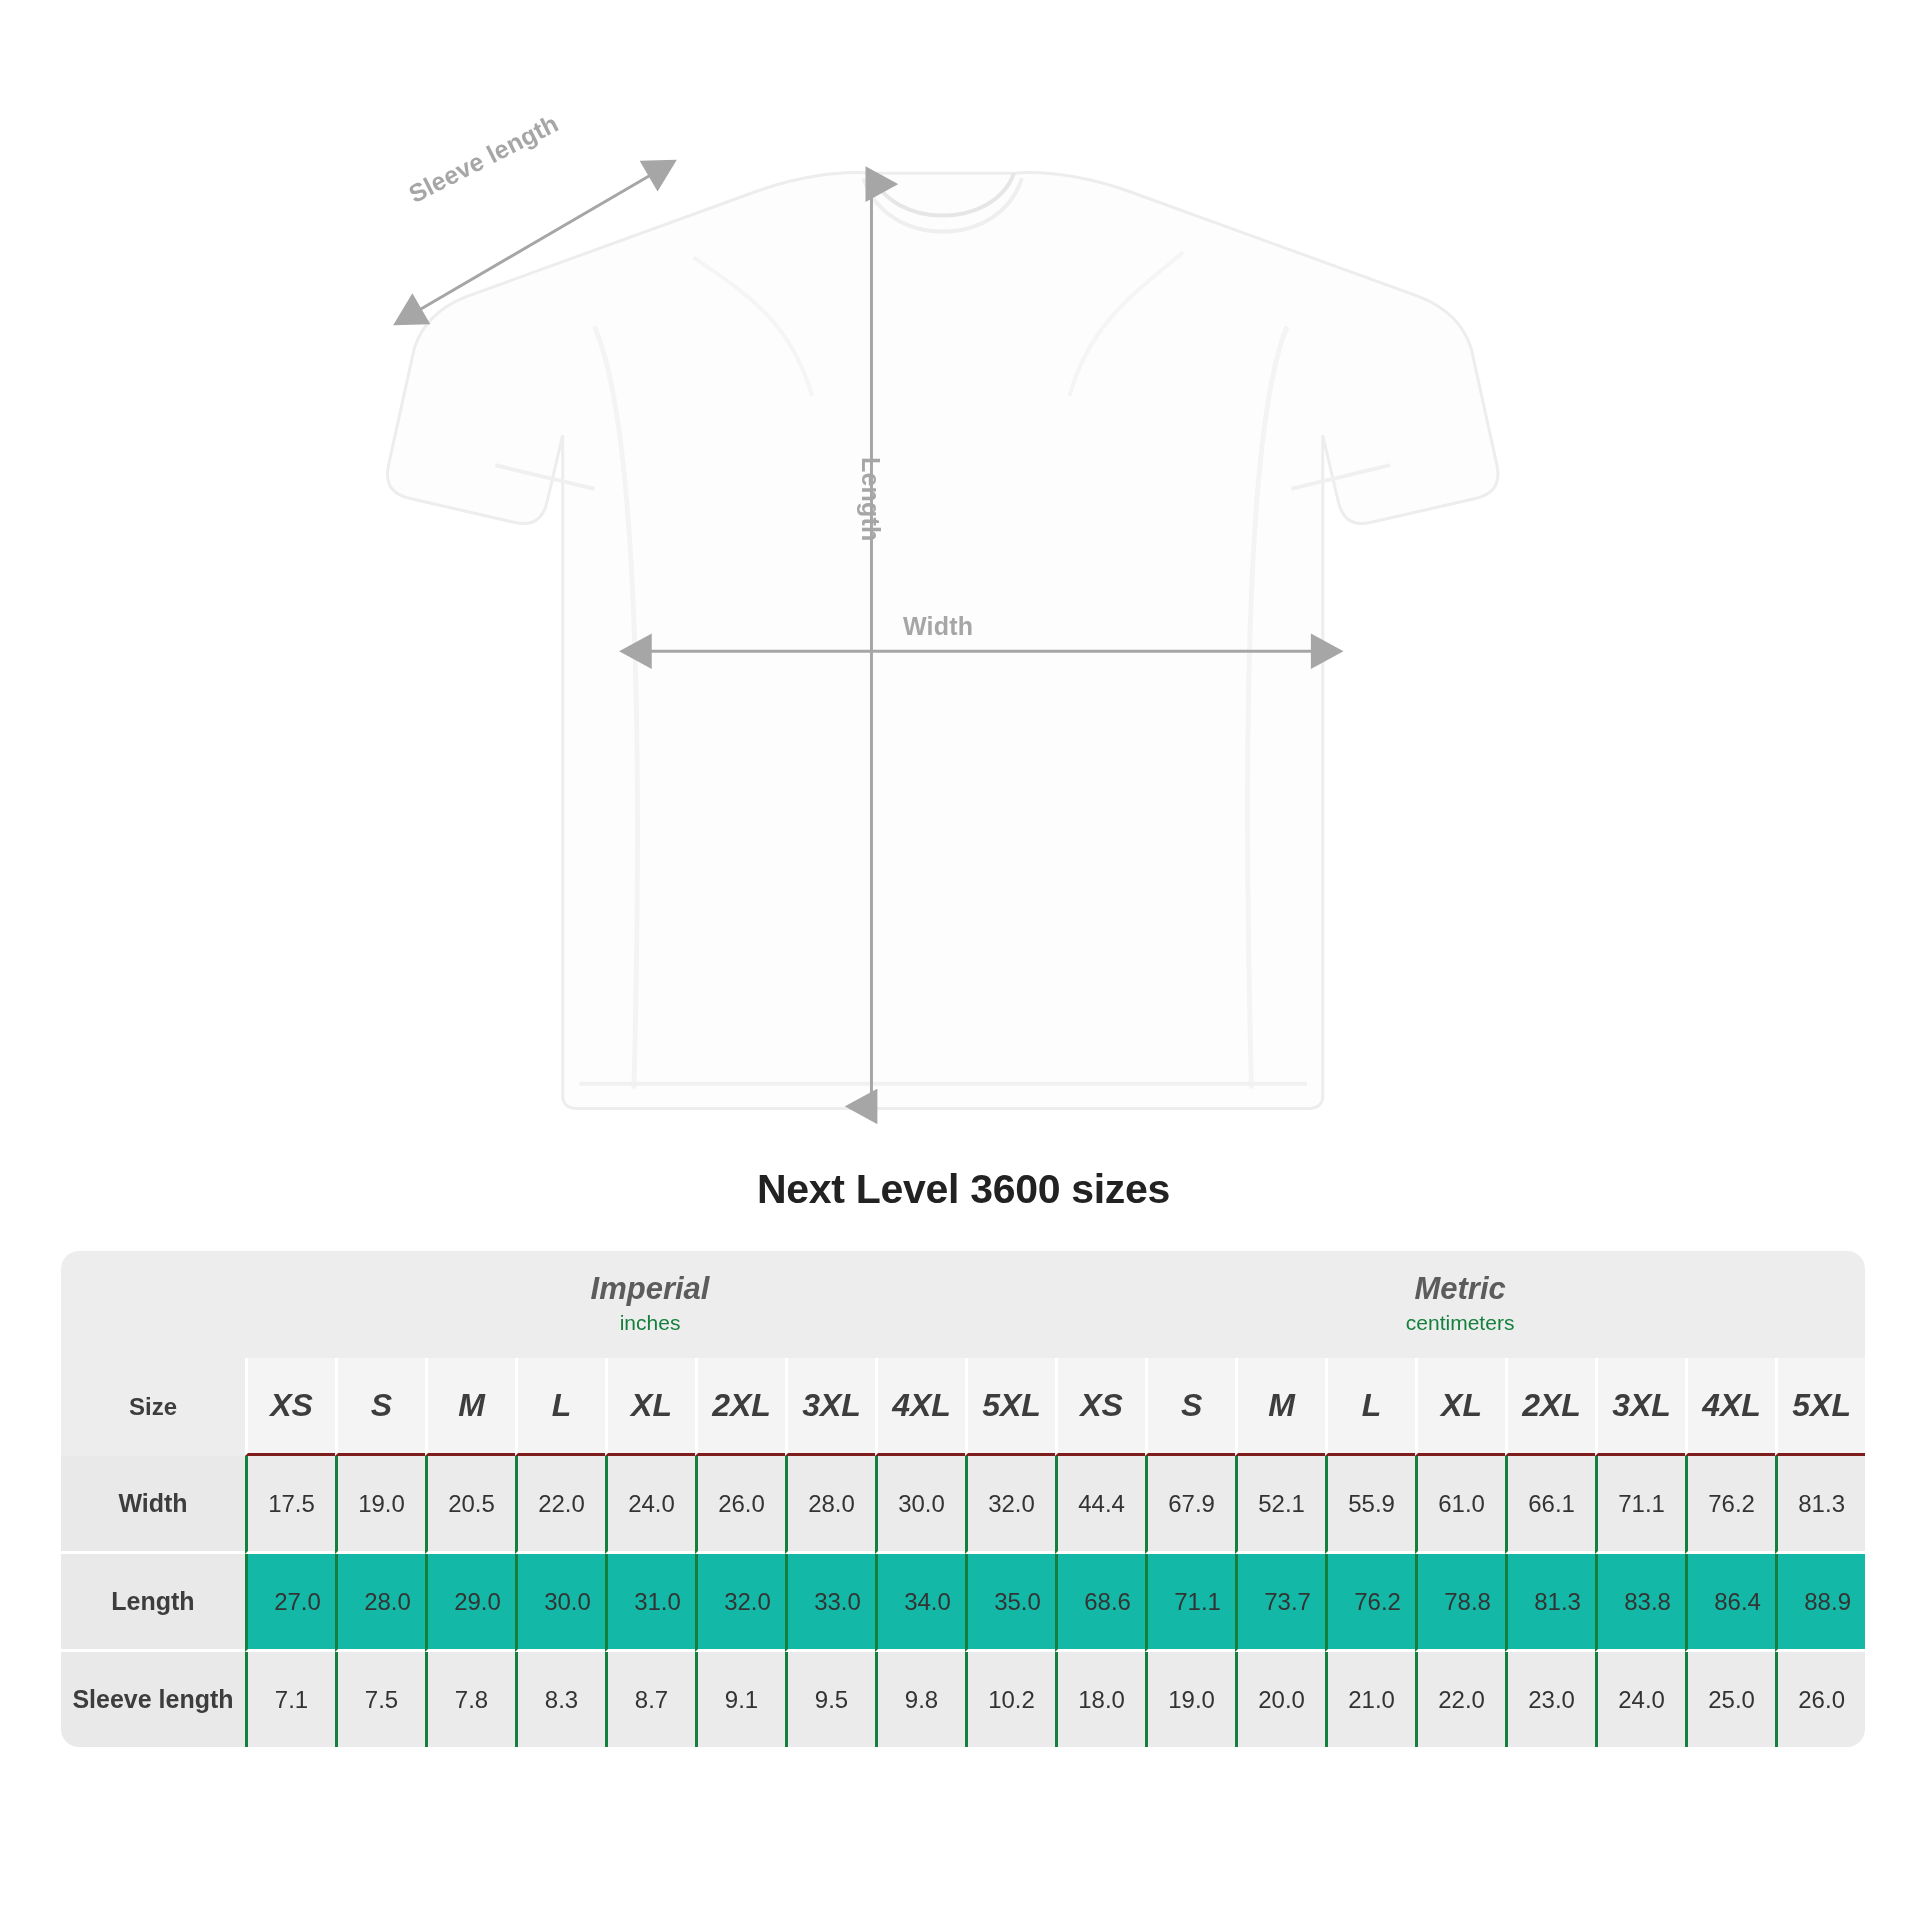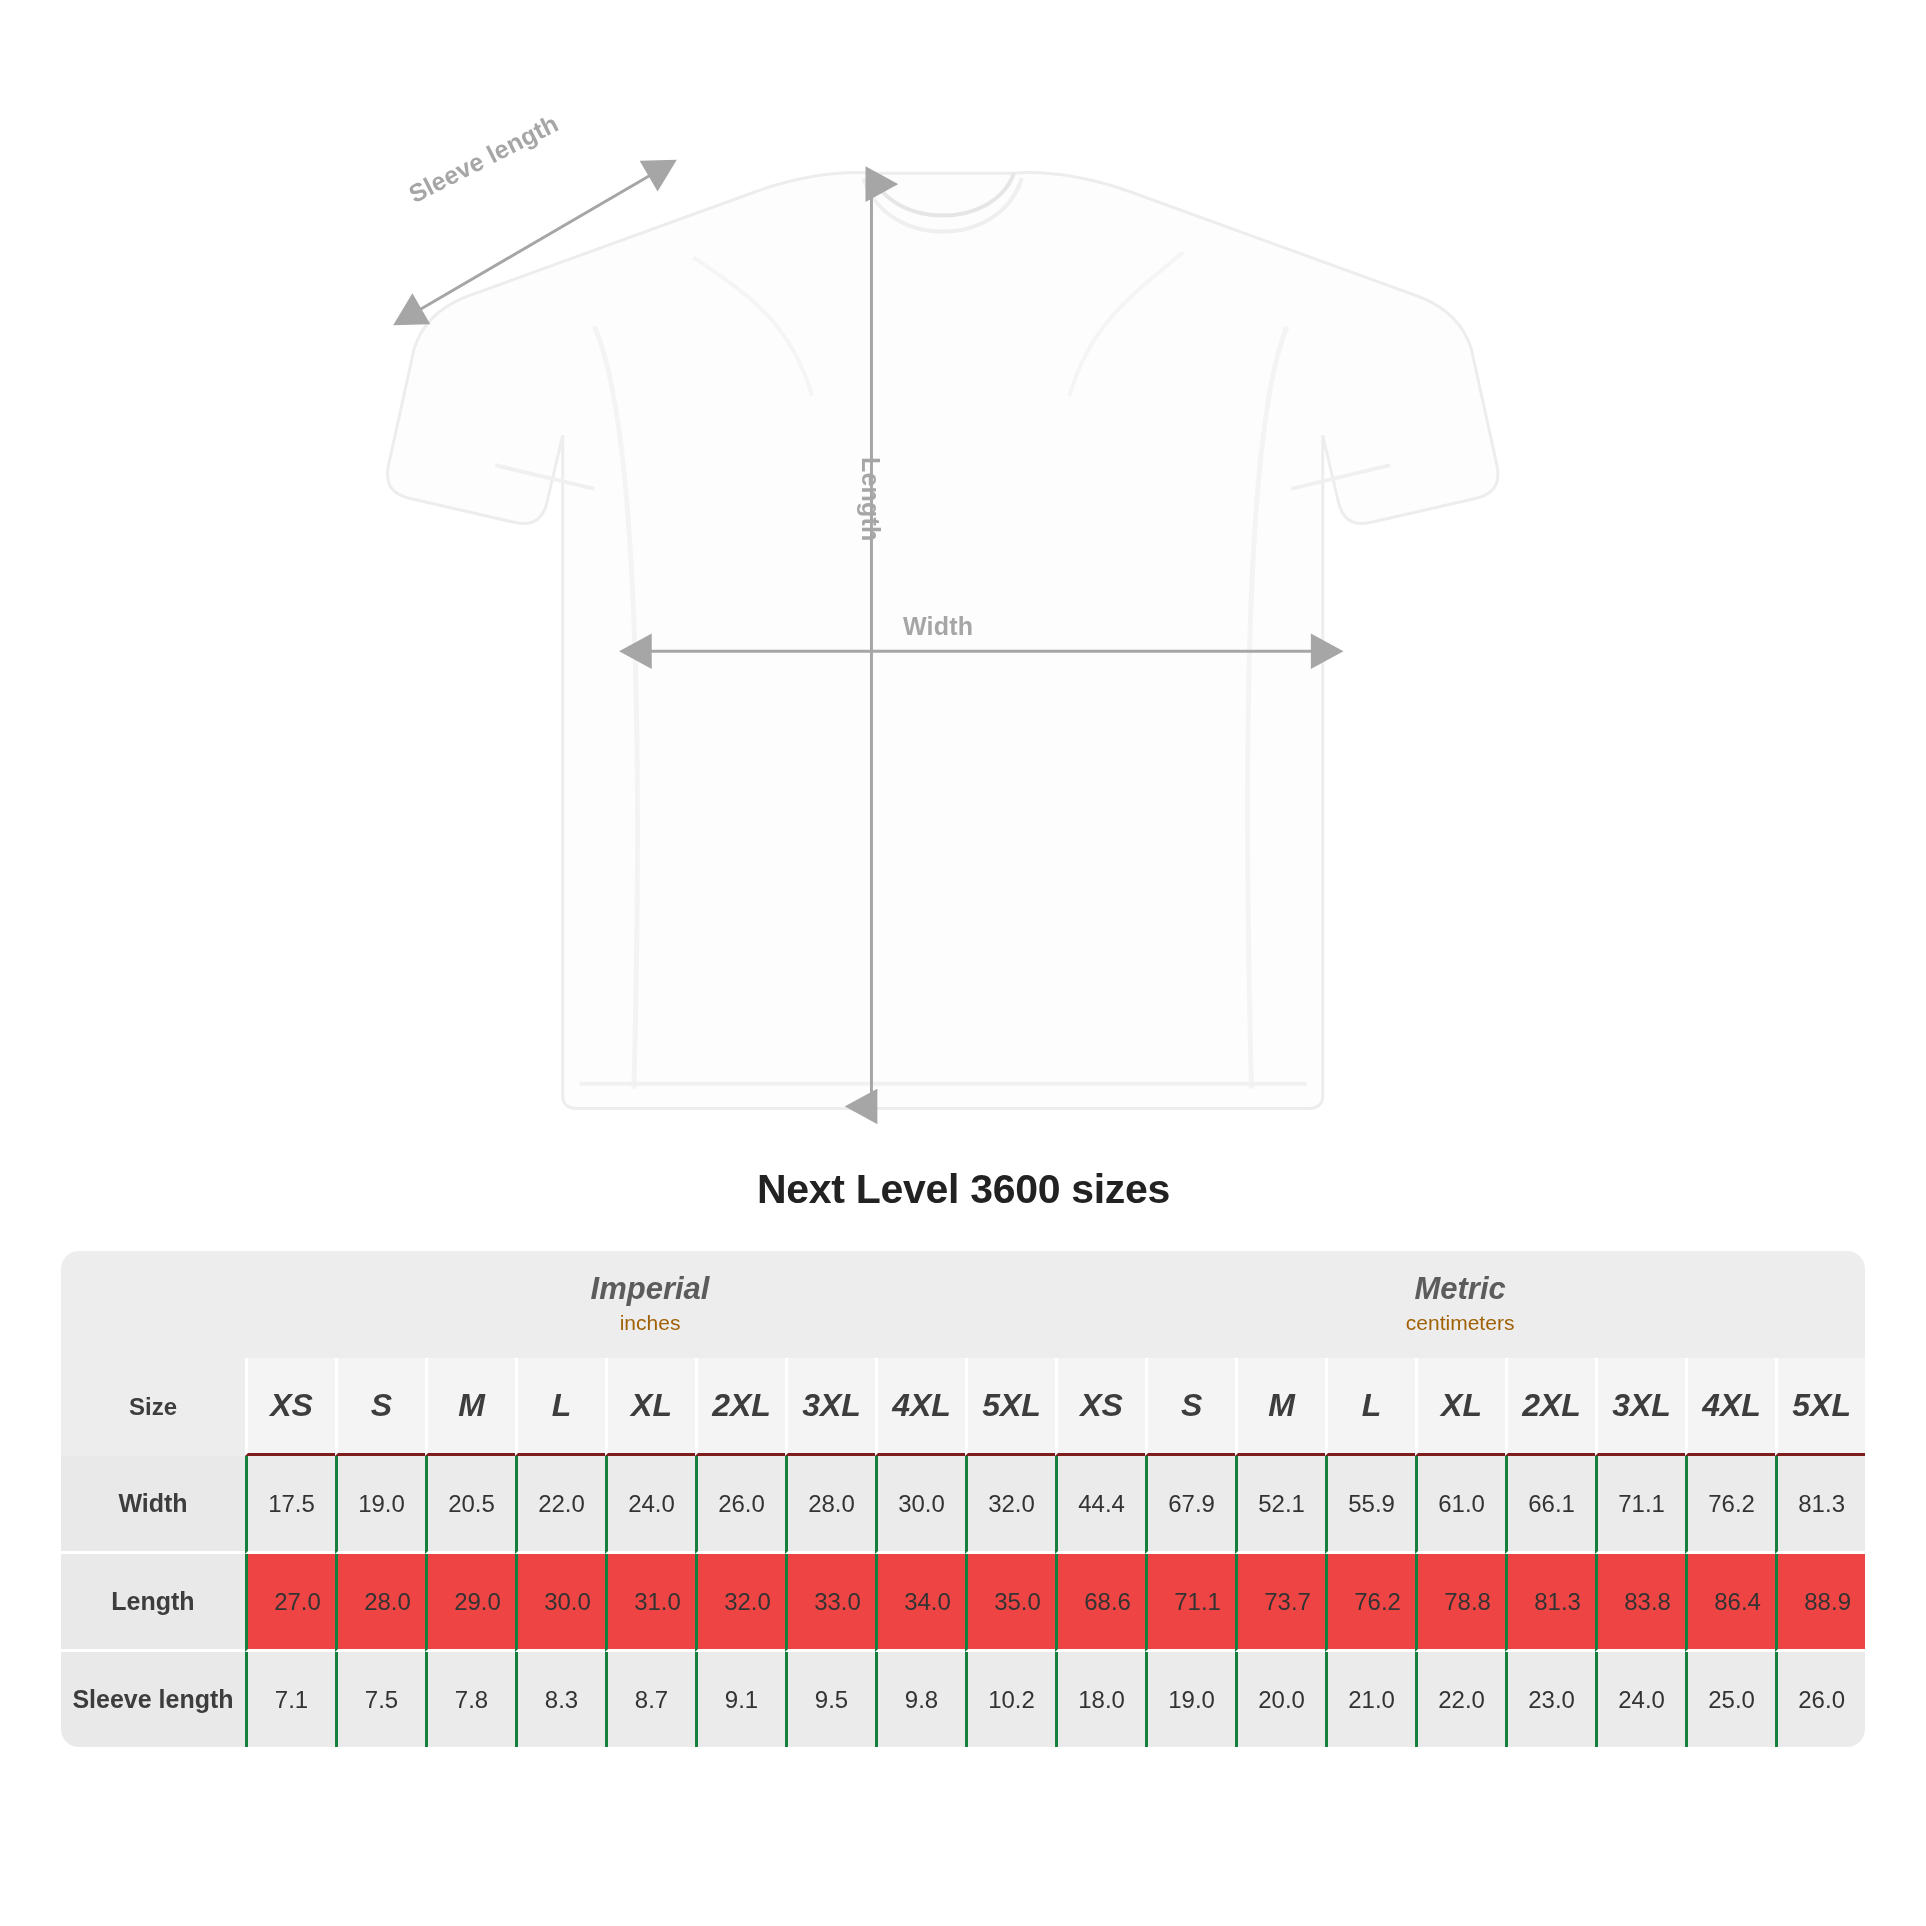--- a/index.html
+++ b/index.html
@@ -96,21 +96,21 @@
   .unit-head.right { border-top-right-radius: 18px; }
   .unit-name {
     font-size: 31px;
     font-weight: bold;
     font-style: italic;
     color: #5c5c5c;
     line-height: 1.15;
   }
   .unit-sub {
     font-size: 21px;
-    color: #a16207;
+    color: #15803d;
     line-height: 1.5;
   }
 
   .row-head-cell {
     background: #ededed;
     font-size: 24px;
     font-weight: bold;
     color: #3d3d3d;
     text-align: center;
     height: 95px;
@@ -134,21 +134,21 @@
     text-align: center;
     vertical-align: middle;
     font-size: 24px;
     color: #333333;
     height: 95px;
     background: #f4f4f4;
     border-left: 3px solid #15803d;
     border-bottom: 3px solid #ffffff;
   }
   tr.alt .data-cell, tr.alt .row-head-cell { background: #ebebeb; }
-  tr.plain .data-cell { background: #ef4444; padding-left: 12px; }
+  tr.plain .data-cell { background: #14b8a6; padding-left: 12px; }
 
   .row-label {
     background: #e9e9e9;
     font-size: 25px;
     font-weight: bold;
     color: #3d3d3d;
     text-align: center;
     vertical-align: middle;
     height: 95px;
     border-bottom: 3px solid #ffffff;

